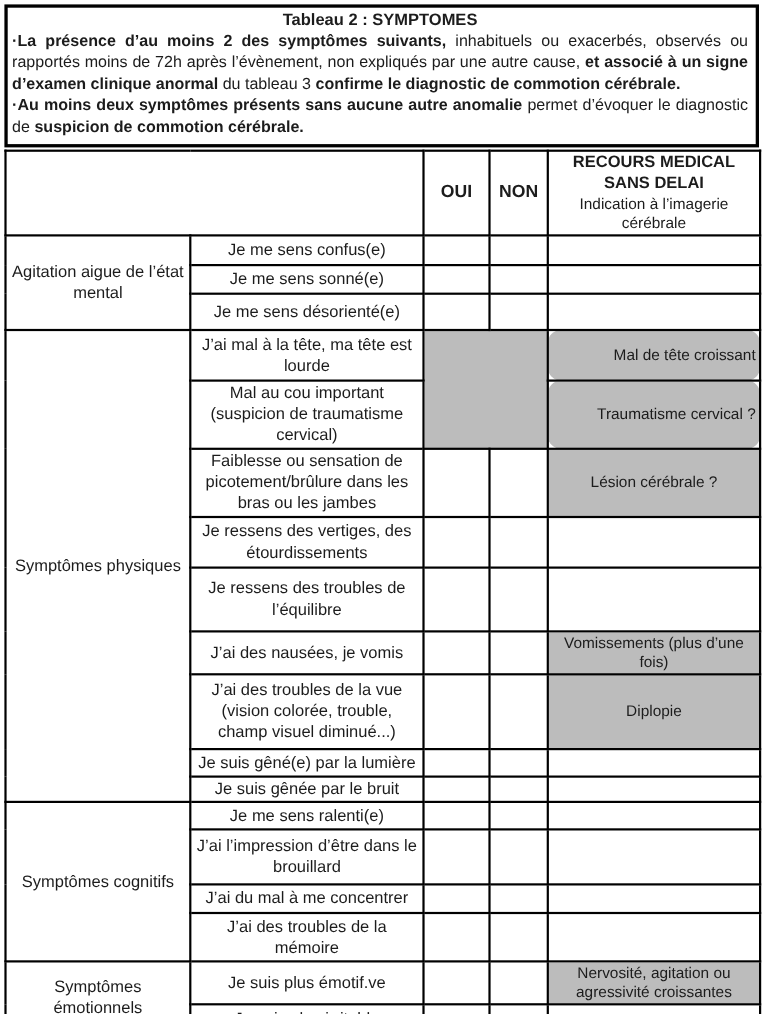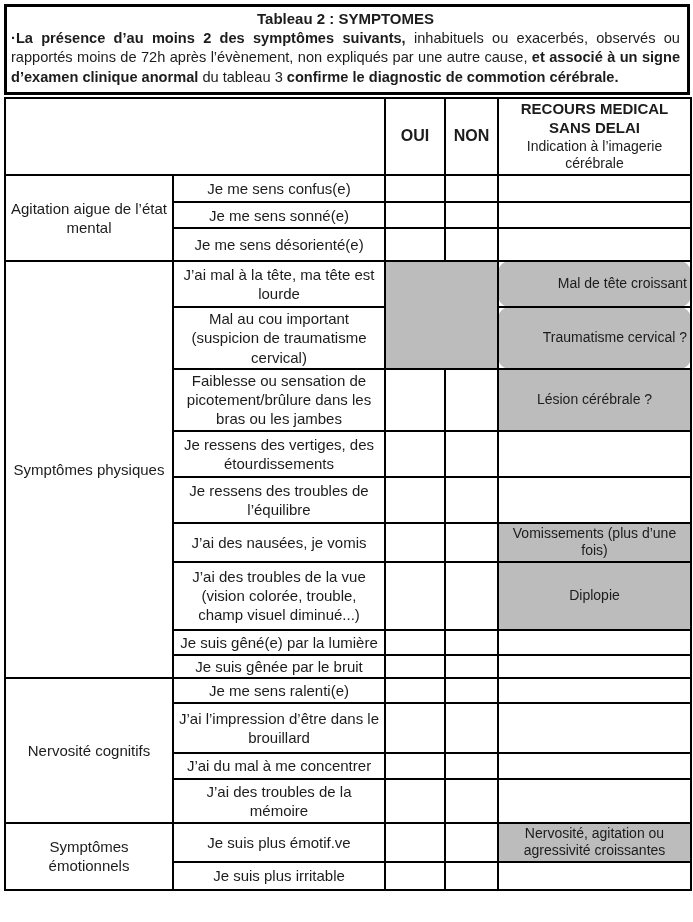--- a/index.html
+++ b/index.html
@@ -38,20 +38,21 @@
   .cat { font-size:15px; }
 </style>
 </head>
 <body>
 
 <div class="page">
 
   <div class="intro">
     <div class="intro-title">Tableau 2 : SYMPTOMES</div>
     <p><span class="seg-b">·</span><span class="seg-b">La présence d’au moins 2 des symptômes suivants,</span><span> inhabituels ou exacerbés, observés ou rapportés moins de 72h après l’évènement, non expliqués par une autre cause, </span><span class="seg-b">et associé à un signe d’examen clinique anormal</span><span> du tableau 3 </span><span class="seg-b">confirme le diagnostic de commotion cérébrale.</span></p>
+    <p><span class="seg-b">·</span><span class="seg-b">Au moins deux symptômes présents sans aucune autre anomalie</span><span> permet d’évoquer le diagnostic de </span><span class="seg-b">suspicion de commotion cérébrale.</span></p>
   </div>
 
   <table>
     <colgroup>
         <col class="c-cat">
         <col class="c-sym">
         <col class="c-oui">
         <col class="c-non">
         <col class="c-note">
       </colgroup>
@@ -102,21 +103,21 @@
       <td></td>
       <td></td>
       <td class="note gray">Lésion cérébrale ?</td>
     </tr>
     <tr style="height:46px;">
       <td>Je ressens des vertiges, des étourdissements</td>
       <td></td>
       <td></td>
       <td class="note"></td>
     </tr>
-    <tr style="height:46px;">
+    <tr style="height:58px;">
       <td>Je ressens des troubles de l’équilibre</td>
       <td></td>
       <td></td>
       <td class="note"></td>
     </tr>
     <tr style="height:36px;">
       <td>J’ai des nausées, je vomis</td>
       <td></td>
       <td></td>
       <td class="note gray">Vomissements (plus d’une fois)</td>
@@ -134,21 +135,21 @@
       <td class="note"></td>
     </tr>
     <tr style="height:16px;">
       <td>Je suis gênée par le bruit</td>
       <td></td>
       <td></td>
       <td class="note"></td>
     </tr>
 
     <tr style="height:25px;">
-      <td class="cat" rowspan="4">Nervosité cognitifs</td>
+      <td class="cat" rowspan="4">Symptômes cognitifs</td>
       <td>Je me sens ralenti(e)</td>
       <td></td>
       <td></td>
       <td class="note"></td>
     </tr>
     <tr style="height:50px;">
       <td>J’ai l’impression d’être dans le brouillard</td>
       <td></td>
       <td></td>
       <td class="note"></td>

